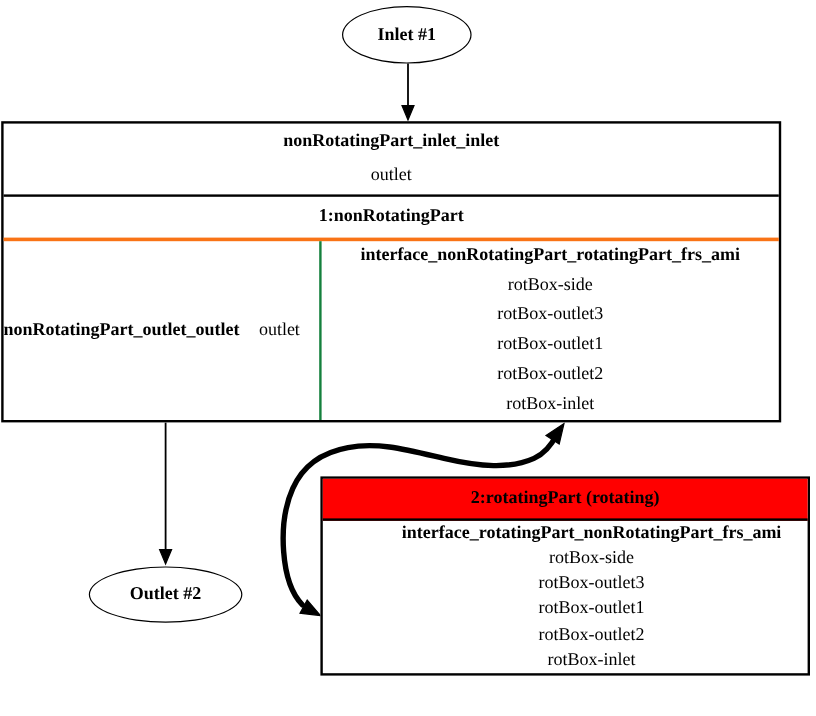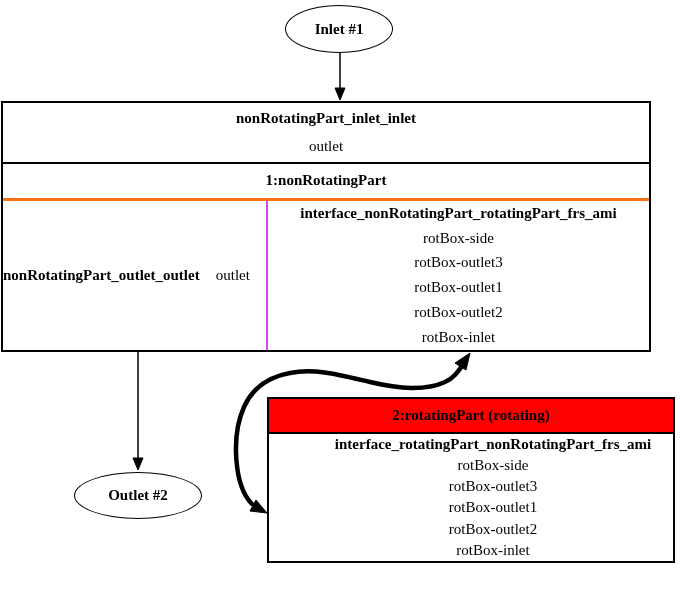--- a/index.html
+++ b/index.html
@@ -70,21 +70,21 @@
   }
   .tbl-nonrotating .row-cells { flex: 1; display: flex; }
   .cell-outlet-group {
     width: 263px;
     display: flex; 
     box-sizing: border-box;
   }
   .cell-outlet-group > div { flex: 1; display: flex; align-items: center; justify-content: center; }
   .cell-interface {
     flex: 1;
-    border-left: 2px solid #d946ef;
+    border-left: 2px solid #15803d;
     display: flex; flex-direction: column;
     box-sizing: border-box;
   }
   .cell-interface > div, .tbl-rotating .body > div {
     flex: 1; display: flex; align-items: center; justify-content: center;
   }
 
   .tbl-rotating { left: 267px; top: 397px; width: 408px; height: 166px; }
   .tbl-rotating .row-node-title {
     height: 33px;

